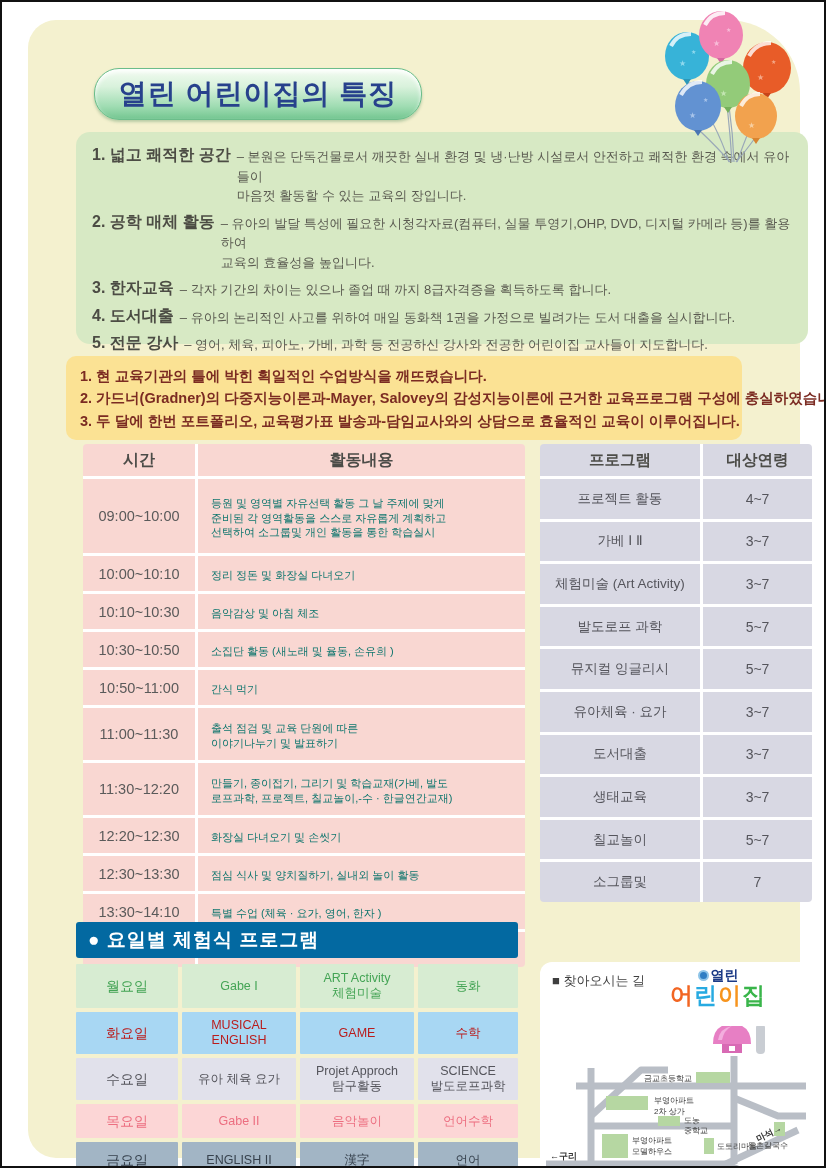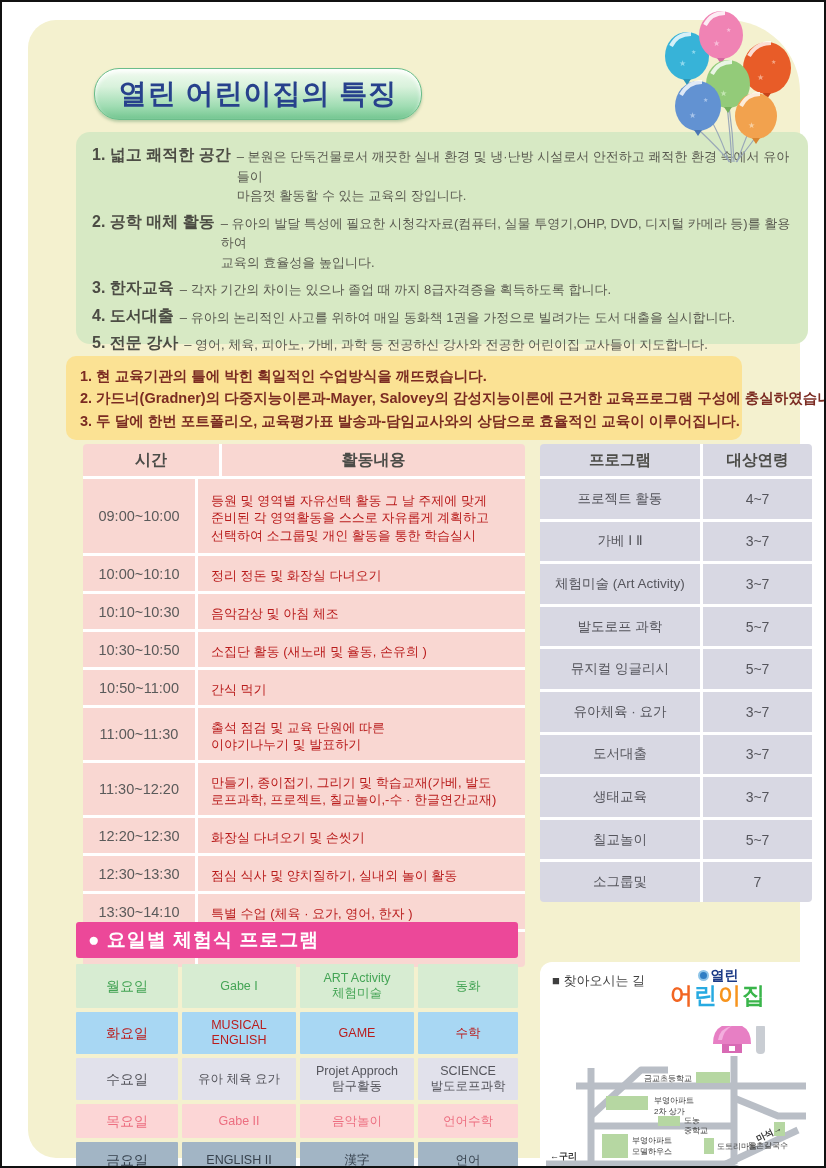--- a/index.html
+++ b/index.html
@@ -25,36 +25,36 @@
   
   #highlights{position:absolute;left:38px;top:336px;width:676px;height:84px;background:#fbe294;
     border-radius:10px;box-sizing:border-box;padding:9px 14px;}
   .hl-line{font-size:14.5px;font-weight:bold;color:#7b2b22;line-height:1.55;white-space:nowrap;}
   
   #schedule{position:absolute;left:55px;top:424px;width:442px;border-radius:4px;overflow:hidden;}
   .s-row{display:flex;background:#f9d7d2;border-bottom:3px solid #fff;}
   .s-row:last-child{border-bottom:none;}
   .s-time{width:112px;border-right:3px solid #fff;display:flex;align-items:center;justify-content:center;
     font-size:14.5px;color:#5a5a5a;flex-shrink:0;}
-  .s-act{flex:1;display:flex;align-items:center;padding:7px 6px 3px 13px;font-size:13px;color:#b91c1c;
+  .s-act{flex:1;display:flex;align-items:center;padding:7px 6px 3px 13px;font-size:11px;color:#0f766e;
     line-height:1.32;white-space:pre-line;}
   .s-head{height:32px;}
-  .s-head .s-time,.s-head .s-act{font-size:16px;font-weight:bold;color:#4c4c48;justify-content:center;padding:12px;}
+  .s-head .s-time,.s-head .s-act{font-size:16px;font-weight:bold;color:#4c4c48;justify-content:center;padding:0;}
   
   #programs{position:absolute;left:512px;top:424px;width:272px;height:458px;border-radius:4px;overflow:hidden;
     display:flex;flex-direction:column;}
   .p-row{display:flex;background:#d8d8e3;border-bottom:3px solid #fff;flex:1;}
   .p-row:last-child{border-bottom:none;}
   .p-name{width:160px;border-right:3px solid #fff;display:flex;align-items:center;justify-content:center;
     font-size:13.5px;color:#55555c;flex-shrink:0;text-align:center;}
   .p-age{flex:1;display:flex;align-items:center;justify-content:center;font-size:14px;color:#55555c;}
   .p-head{flex:0 0 32px;}
   .p-head .p-name,.p-head .p-age{font-size:15.5px;font-weight:bold;color:#4c4c48;}
   
-  #weekly-bar{position:absolute;left:48px;top:902px;width:442px;height:36px;background:#ec4899;
+  #weekly-bar{position:absolute;left:48px;top:902px;width:442px;height:36px;background:#0369a1;
     border-radius:3px;display:flex;align-items:center;padding-left:12px;box-sizing:border-box;
     font-size:19px;font-weight:bold;color:#fff;letter-spacing:1px;}
   #weekly{position:absolute;left:48px;top:944px;width:442px;display:grid;
     grid-template-columns:102px 114px 114px 100px;grid-template-rows:44px 42px 42px 34px 36px;gap:4px;}
   .w-cell{display:flex;align-items:center;justify-content:center;text-align:center;
     font-size:12.5px;line-height:1.2;white-space:pre-line;border-radius:1px;}
   .w-day{font-size:14px;}
   .r-mon{background:#d7ecd2;color:#44a455;}
   .r-tue{background:#a8d7f3;color:#b91c1c;}
   .r-wed{background:#e1e1eb;color:#55555c;}

